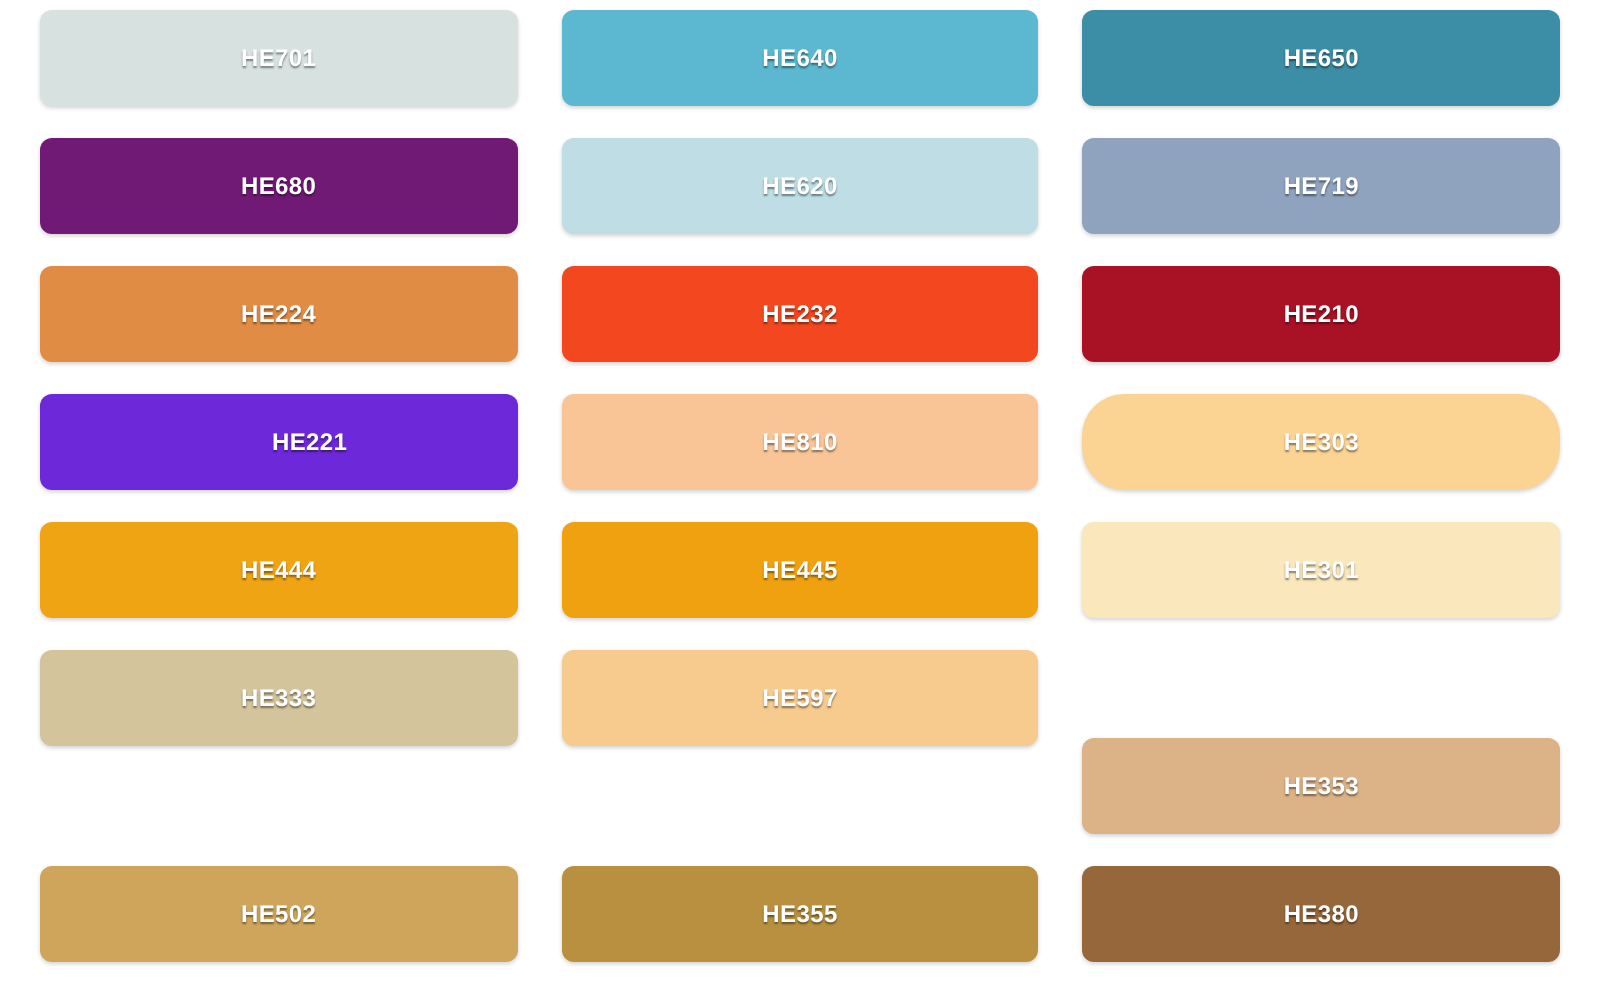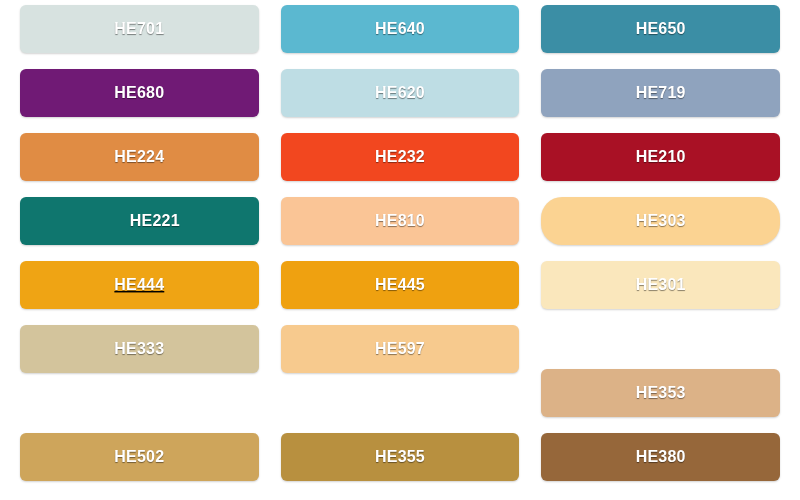--- a/index.html
+++ b/index.html
@@ -25,21 +25,21 @@
   .swatch {
     height: 48px;
     border-radius: 6px;
     display: flex;
     align-items: center;
     justify-content: center;
     box-shadow: 0 1px 2px rgba(0,0,0,0.18);
     user-select: none;
   }
   .swatch-label {
-    font-size: 16px;
+    font-size: 12px;
     font-weight: bold;
     letter-spacing: 0.2px;
     color: #ffffff;
     text-shadow: 0 1px 1px rgba(0,0,0,0.45);
     line-height: 1;
     text-align: center;
   }
 </style>
 </head>
 <body style="background: rgb(255, 255, 255);">
@@ -65,30 +65,30 @@
     </div>
     <div class="swatch" style="background: rgb(224, 140, 68);">
       <span class="swatch-label">HE224</span>
     </div>
     <div class="swatch" style="background: rgb(242, 71, 31);">
       <span class="swatch-label">HE232</span>
     </div>
     <div class="swatch" style="background: rgb(169, 17, 37);">
       <span class="swatch-label">HE210</span>
     </div>
-    <div class="swatch" style="background: #0f766e; padding-left: 31px;">
+    <div class="swatch" style="background: #6d28d9; padding-left: 31px;">
       <span class="swatch-label">HE221</span>
     </div>
     <div class="swatch" style="background: rgb(250, 197, 150);">
       <span class="swatch-label">HE810</span>
     </div>
     <div class="swatch" style="background: rgb(251, 211, 146); border-radius: 21px;">
       <span class="swatch-label">HE303</span>
     </div>
-    <div class="swatch" style="background: rgb(239, 164, 20); text-decoration: underline;">
+    <div class="swatch" style="background: rgb(239, 164, 20);">
       <span class="swatch-label">HE444</span>
     </div>
     <div class="swatch" style="background: rgb(239, 161, 16);">
       <span class="swatch-label">HE445</span>
     </div>
     <div class="swatch" style="background: rgb(250, 231, 188);">
       <span class="swatch-label">HE301</span>
     </div>
     <div class="swatch" style="background: rgb(211, 196, 156);">
       <span class="swatch-label">HE333</span>

